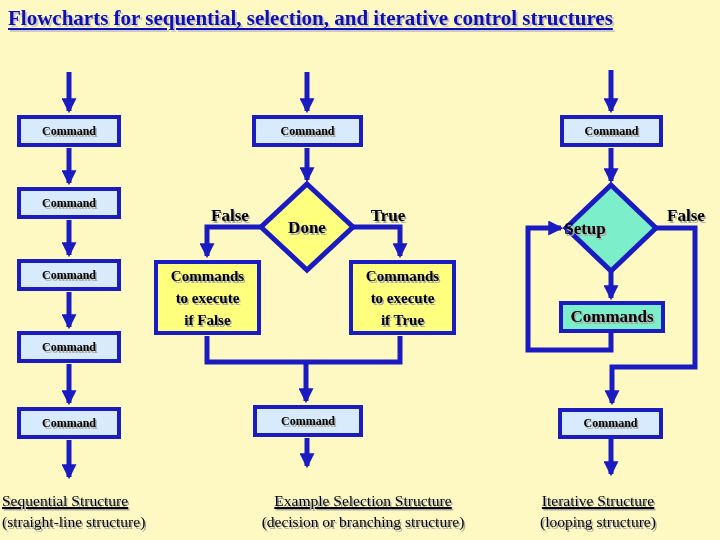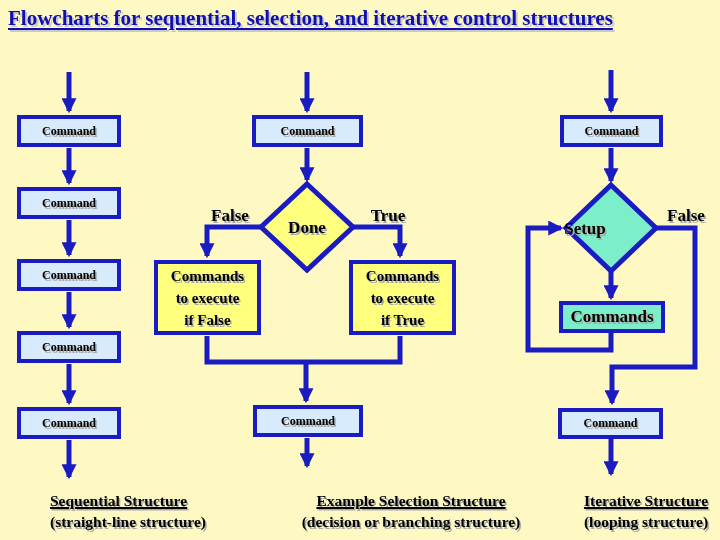--- a/index.html
+++ b/index.html
@@ -34,23 +34,22 @@
     text-shadow:1.5px 1.5px 0 var(--shadow-gray);
   }
   .blue{background:var(--fill-blue); font-size:12px;}
   .yellowbox{background:var(--fill-yellow); font-size:15px; line-height:22px; white-space:pre-line;}
   .greenbox{background:var(--fill-green); font-size:17px;}
   .lbl{
     position:absolute; font-weight:bold; font-size:17px; text-align:center;
     text-shadow:1.5px 1.5px 0 var(--shadow-gray);
   }
   .caption{
-    position:absolute; font-weight:bold; font-size:15.5px; line-height:21px;
+    position:absolute; font-weight:normal; font-size:15.5px; line-height:21px;
     text-shadow:1.5px 1.5px 0 var(--shadow-gray);
-    margin-left:48px;
   }
   .caption .cap-title{text-decoration:underline; text-decoration-thickness:1.5px;}
   .caption.centered{text-align:center;}
 </style>
 </head>
 <body>
 
 <div id="slide">
 
   <div id="title">Flowcharts for sequential, selection, and iterative control structures</div>

